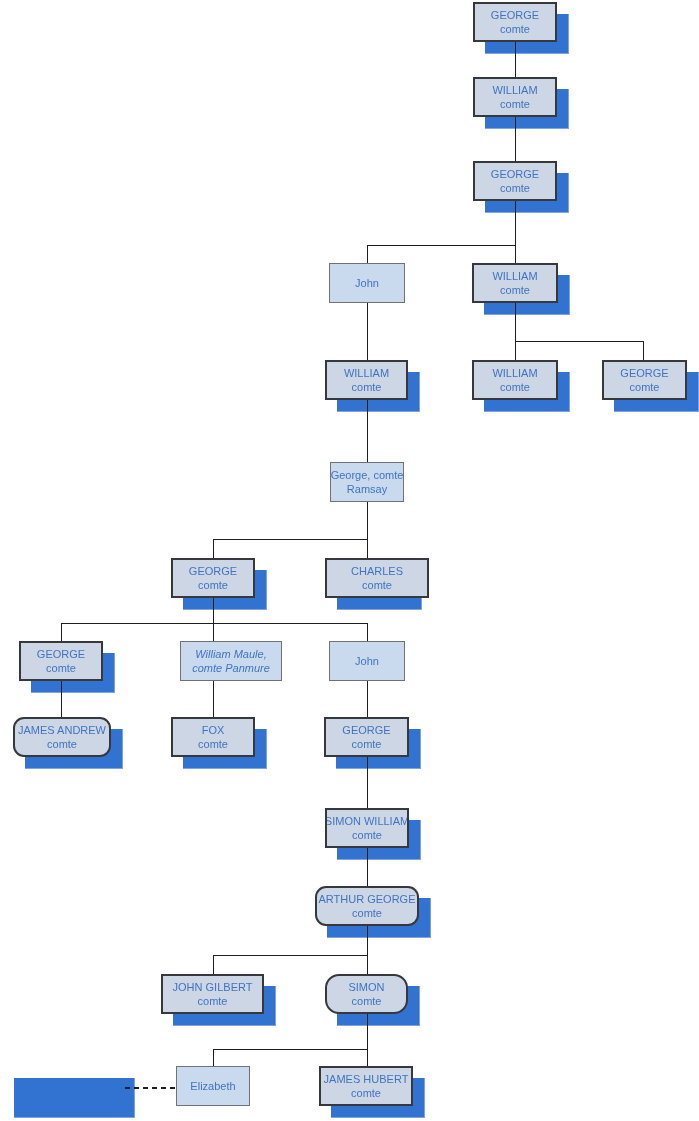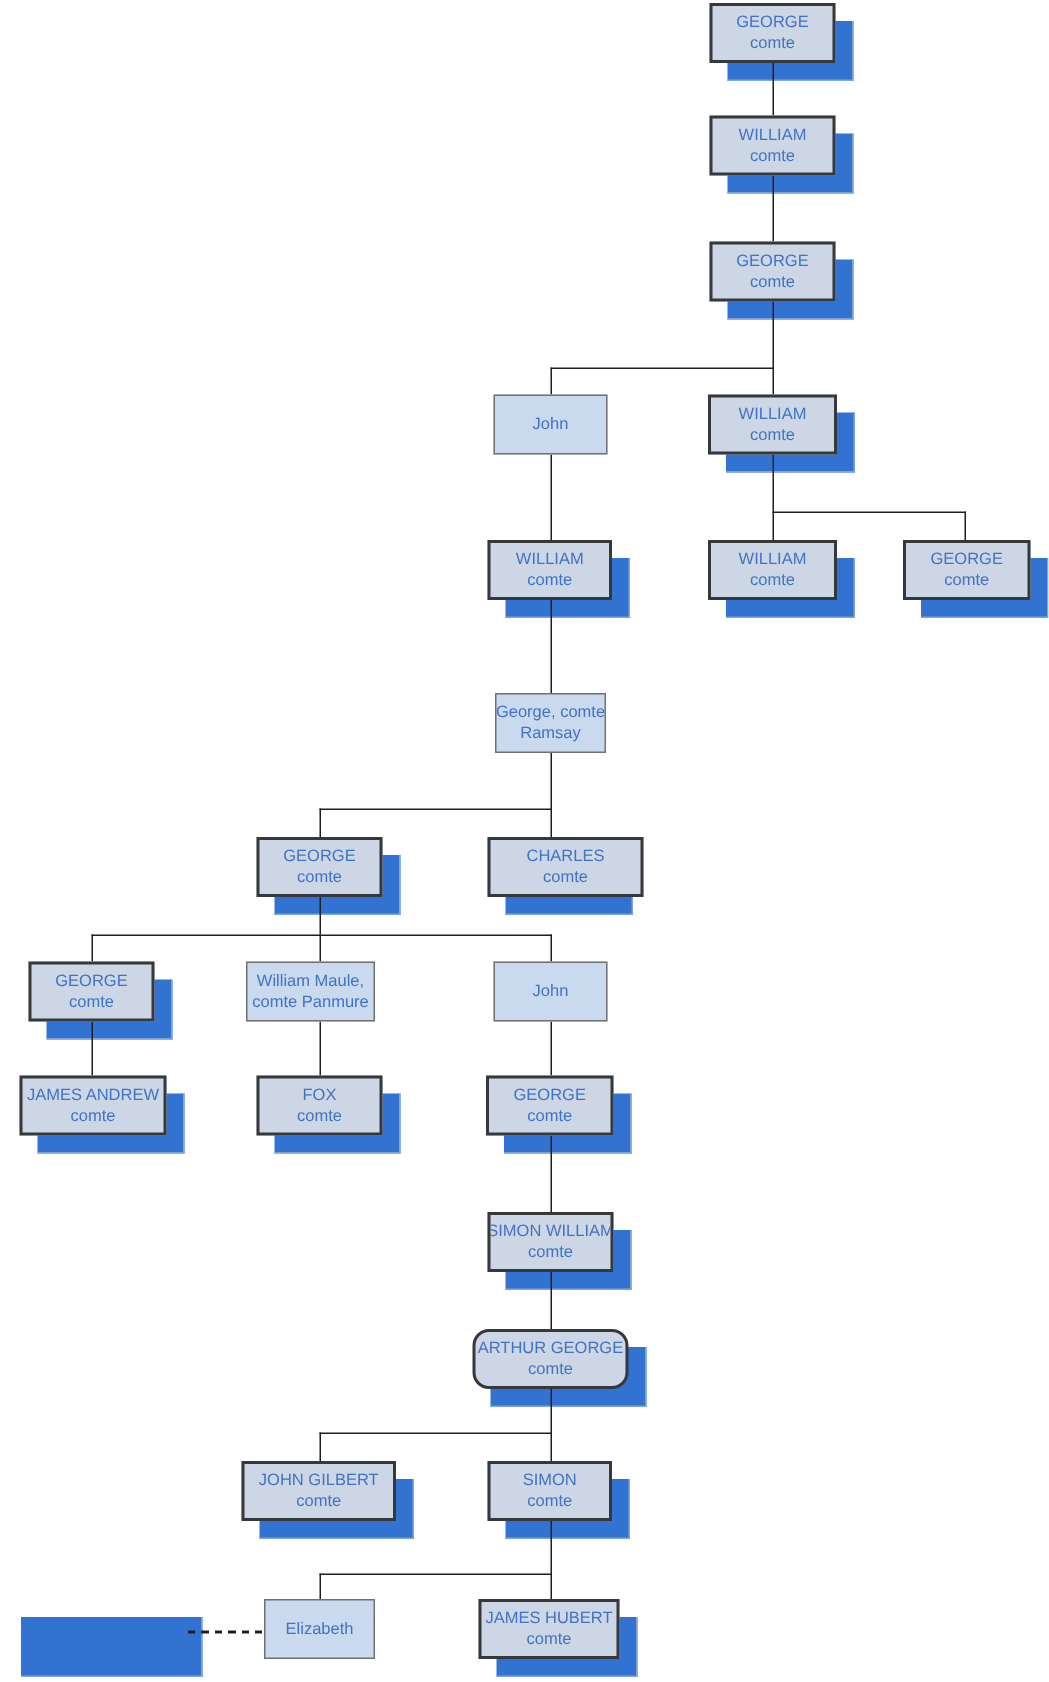--- a/index.html
+++ b/index.html
@@ -146,28 +146,28 @@
         <div>comte</div>
       </div>
       <div class="node earl" style="left: 325px; top: 558px; width: 104px; height: 40px;">
         <div>CHARLES</div>
         <div>comte</div>
       </div>
       <div class="node earl" style="left: 19px; top: 641px; width: 84px; height: 40px;">
         <div>GEORGE</div>
         <div>comte</div>
       </div>
-      <div class="node plain" style="left: 164px; top: 641px; width: 86px; height: 40px;">
+      <div class="node plain" style="left: 180px; top: 641px; width: 102px; height: 40px; font-style: italic;">
         <div>William Maule,</div>
         <div>comte Panmure</div>
       </div>
       <div class="node plain" style="left: 329px; top: 641px; width: 76px; height: 40px;">
         <div>John</div>
       </div>
-      <div class="node earl" style="left: 13px; top: 717px; width: 98px; height: 40px;">
+      <div class="node earl" style="left: 13px; top: 717px; width: 98px; height: 40px; border-radius: 11px;">
         <div>JAMES ANDREW</div>
         <div>comte</div>
       </div>
       <div class="node earl" style="left: 171px; top: 717px; width: 84px; height: 40px;">
         <div>FOX</div>
         <div>comte</div>
       </div>
       <div class="node earl" style="left: 324px; top: 717px; width: 85px; height: 40px;">
         <div>GEORGE</div>
         <div>comte</div>
@@ -177,21 +177,21 @@
         <div>comte</div>
       </div>
       <div class="node earl" style="left: 315px; top: 886px; width: 104px; height: 40px; border-radius: 11px;">
         <div>ARTHUR GEORGE</div>
         <div>comte</div>
       </div>
       <div class="node earl" style="left: 161px; top: 974px; width: 103px; height: 40px;">
         <div>JOHN GILBERT</div>
         <div>comte</div>
       </div>
-      <div class="node earl" style="left: 325px; top: 974px; width: 83px; height: 40px;">
+      <div class="node earl" style="left: 325px; top: 974px; width: 83px; height: 40px; border-radius: 14px;">
         <div>SIMON</div>
         <div>comte</div>
       </div>
       <div class="node plain" style="left: 176px; top: 1066px; width: 74px; height: 40px;">
         <div>Elizabeth</div>
       </div>
       <div class="node earl" style="left: 319px; top: 1066px; width: 94px; height: 40px;">
         <div>JAMES HUBERT</div>
         <div>comte</div>
       </div>

